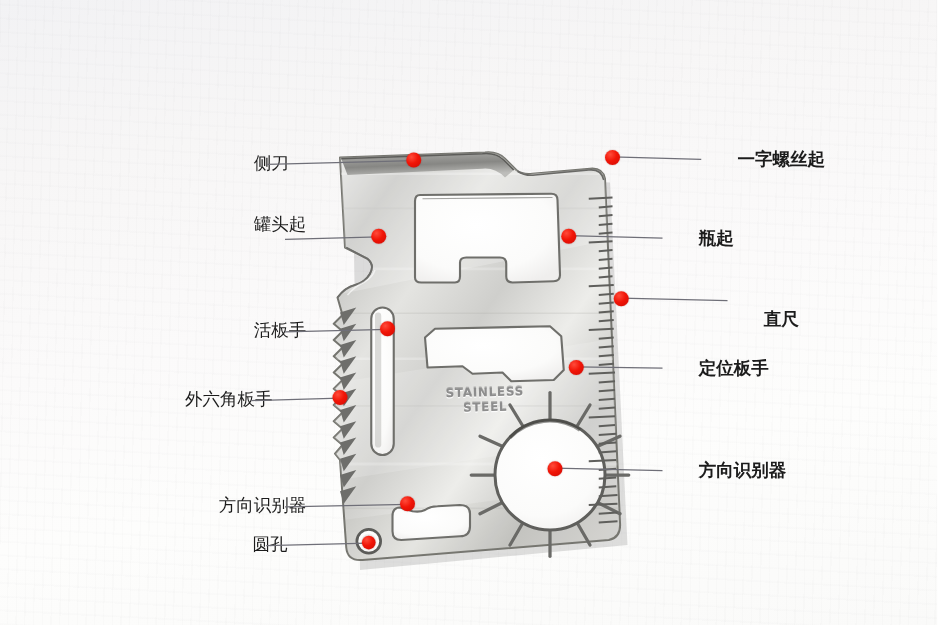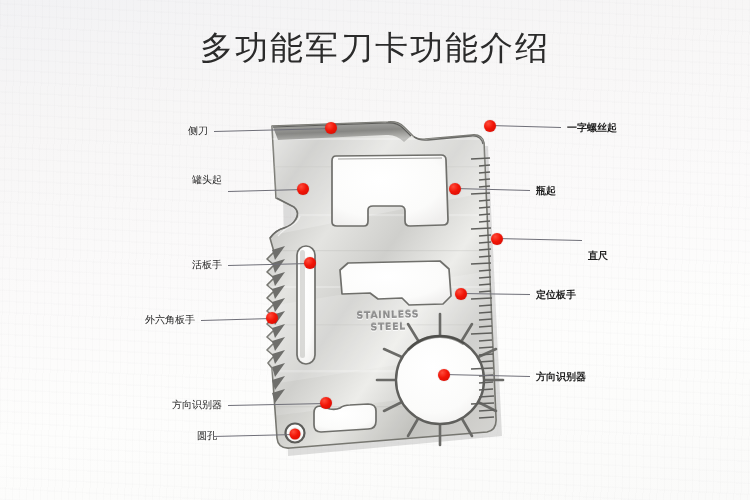--- a/index.html
+++ b/index.html
@@ -36,25 +36,26 @@
     text-align: center;
     font-size: 33px;
     letter-spacing: 2px;
     color: #2b2b2b;
     font-weight: 400;
     font-family: "DejaVu Sans", "Liberation Sans", sans-serif;
     white-space: nowrap;
   }
   .callout-label {
     position: absolute;
-    font-size: 10px;
+    font-size: 14px;
     color: #1c1c1c;
     white-space: nowrap;
     font-family: "DejaVu Sans", "Liberation Sans", sans-serif;
     line-height: 1;
+    margin-left: 23px;
   }
   .callout-label.right-align { transform: translateY(-50%); text-align: right; }
   .callout-label.left-align  { transform: translateY(-50%); text-align: left; font-weight: bold; }
 
   .leader {
     position: absolute;
     height: 0;
     border-top: 1px solid #6f6f78;
     transform-origin: 0 0;
   }
@@ -89,21 +90,20 @@
     transform: rotate(-1.5deg);
     pointer-events: none;
   }
 </style>
 </head>
 <body>
 
 <div id="stage">
   <div id="bg-texture"></div>
 
-  <div id="title">多功能军刀卡功能介绍</div>
 
   <div id="card-wrap">
     <svg id="card-svg" viewBox="0 0 250 340" xmlns="http://www.w3.org/2000/svg">
       <defs>
         <linearGradient id="steel" x1="0" y1="0" x2="1" y2="1">
           <stop offset="0%" stop-color="#e9e9e7"></stop>
           <stop offset="14%" stop-color="#c6c6c3"></stop>
           <stop offset="30%" stop-color="#e4e4e1"></stop>
           <stop offset="46%" stop-color="#cfcfcc"></stop>
           <stop offset="62%" stop-color="#ededea"></stop>
@@ -363,21 +363,21 @@
       <div class="dot" style="width: 12px; height: 12px; left: 303px; top: 189px;"></div>
       <div class="callout-label right-align" style="top: 265px; left: 0px; width: 222px; padding-right: 0px; text-align: right;">活板手</div>
       <div class="leader" style="left: 228px; top: 265px; width: 82.0244px; transform: rotate(-1.39718deg);"></div>
       <div class="dot" style="width: 12px; height: 12px; left: 310px; top: 263px;"></div>
       <div class="callout-label right-align" style="top: 320px; left: 0px; width: 195px; padding-right: 0px;">外六角板手</div>
       <div class="leader" style="left: 201px; top: 320px; width: 71.0282px; transform: rotate(-1.61354deg);"></div>
       <div class="dot" style="width: 12px; height: 12px; left: 272px; top: 318px;"></div>
       <div class="callout-label right-align" style="top: 405px; left: 0px; width: 222px; padding-right: 0px;">方向识别器</div>
       <div class="leader" style="left: 228px; top: 405px; width: 98.0204px; transform: rotate(-1.16914deg);"></div>
       <div class="dot" style="width: 12px; height: 12px; left: 326px; top: 403px;"></div>
-      <div class="callout-label right-align" style="top: 436px; left: 10px; width: 207px; padding-right: 0px;">圆孔</div>
+      <div class="callout-label right-align" style="top: 436px; left: 0px; width: 207px; padding-right: 0px;">圆孔</div>
       <div class="leader" style="left: 213px; top: 436px; width: 82.0244px; transform: rotate(-1.39718deg);"></div>
       <div class="dot" style="width: 11px; height: 11px; left: 295px; top: 434px;"></div>
       <div class="callout-label left-align" style="top: 128px; left: 567px;">一字螺丝起</div>
       <div class="leader" style="left: 561px; top: 128px; width: 71.0282px; transform: rotate(-178.386deg);"></div>
       <div class="dot" style="width: 12px; height: 12px; left: 490px; top: 126px;"></div>
       <div class="callout-label left-align" style="top: 191px; left: 536px;">瓶起</div>
       <div class="leader" style="left: 530px; top: 191px; width: 75.0267px; transform: rotate(-178.472deg);"></div>
       <div class="dot" style="width: 12px; height: 12px; left: 455px; top: 189px;"></div>
       <div class="callout-label left-align" style="top: 256px; left: 588px;">直尺</div>
       <div class="leader" style="left: 582px; top: 241px; width: 85.0235px; transform: rotate(-178.652deg);"></div>

